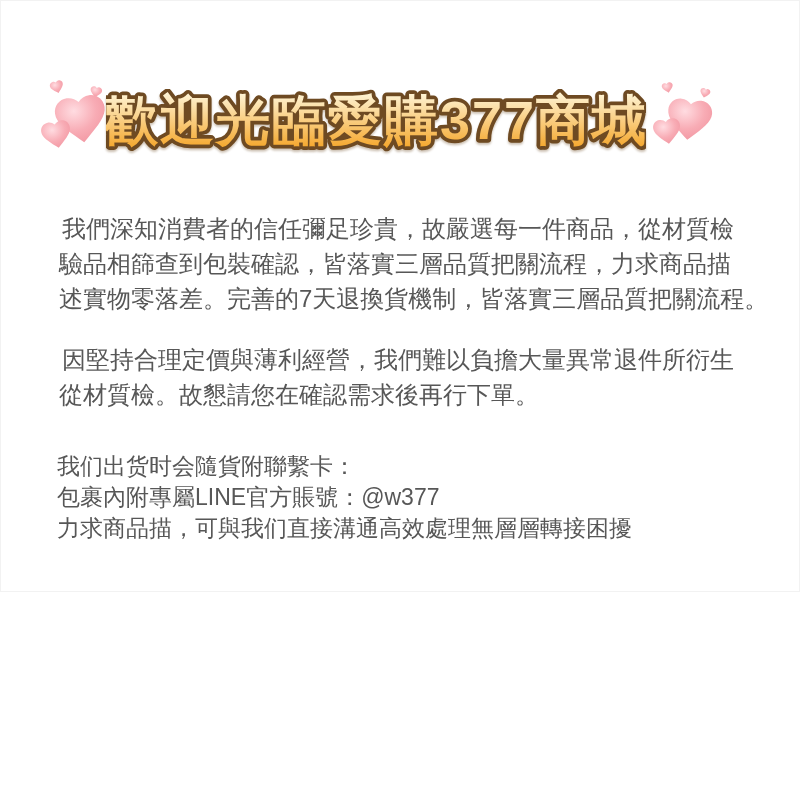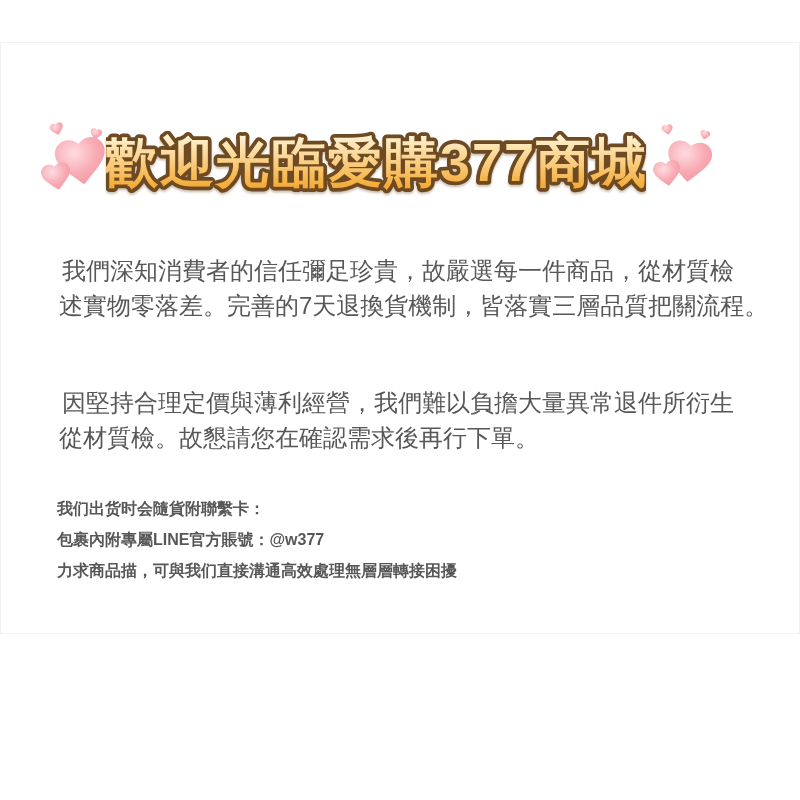--- a/index.html
+++ b/index.html
@@ -1,38 +1,37 @@
 <!DOCTYPE html>
 <html><head>
 <meta charset="utf-8">
 <style>
   html,body{margin:0;padding:0;background:#ffffff;}
   #canvas{
     position:relative;width:800px;height:592px;box-sizing:border-box;
     background:#ffffff;border:1px solid #f2f2f2;overflow:hidden;
     font-family:"Liberation Sans","DejaVu Sans",sans-serif;
-    margin-top:42px;
   }
   .hearts-left{position:absolute;left:36px;top:76px;}
   .hearts-right{position:absolute;left:650px;top:80px;}
   .title-svg{position:absolute;left:105px;top:88px;filter:drop-shadow(0 2px 1px rgba(110,74,34,0.35));}
   .title-text{
     font-family:"Liberation Sans","DejaVu Sans",sans-serif;
     font-weight:bold;font-size:54px;letter-spacing:2px;
     paint-order:stroke;stroke-linejoin:round;stroke-linecap:round;
   }
   .para{position:absolute;}
   .para .line{
     font-size:24px;line-height:35px;color:#575757;white-space:nowrap;
   }
   .para .line:first-child{margin-left:3px;}
   #para1{left:58px;top:210px;}
-  #para2{left:58px;top:342px;}
+  #para2{left:58px;top:342px;font-family:Liberation Serif, serif;}
   #contact{left:56px;top:450px;}
-  #contact .line{font-size:16px;line-height:31px;margin-left:0;font-weight:bold;}
+  #contact .line{font-size:23px;line-height:31px;margin-left:0;}
   .footer-svg{position:absolute;left:50px;top:602px;filter:drop-shadow(0 2px 1px rgba(216,160,74,0.45));}
   .footer-text{
     font-family:"Liberation Sans","DejaVu Sans",sans-serif;
     font-weight:bold;font-size:30px;
     paint-order:stroke;stroke-linejoin:round;stroke-linecap:round;
   }
 </style>
 </head>
 <body>
 
@@ -65,20 +64,21 @@
 
   <svg class="hearts-right" width="72" height="70" viewBox="0 0 72 70">
     <use href="#heart" fill="url(#hgrad)" transform="translate(10,0) scale(0.55) rotate(-12,12,12)"></use>
     <use href="#heart" fill="url(#hgrad)" transform="translate(48,6) scale(0.5) rotate(14,12,12)"></use>
     <use href="#heart" fill="url(#hgrad)" transform="translate(12,12) scale(2.2) rotate(6,12,12)"></use>
     <use href="#heart" fill="url(#hgrad)" transform="translate(0,34) scale(1.35) rotate(-8,12,12)"></use>
   </svg>
 
   <div id="para1" class="para">
     <div class="line">我們深知消費者的信任彌足珍貴，故嚴選每一件商品，從材質檢</div>
+    <div class="line">驗品相篩查到包裝確認，皆落實三層品質把關流程，力求商品描</div>
     <div class="line">述實物零落差。完善的7天退換貨機制，皆落實三層品質把關流程。</div>
   </div>
 
   <div id="para2" class="para">
     <div class="line">因堅持合理定價與薄利經營，我們難以負擔大量異常退件所衍生</div>
     <div class="line">從材質檢。故懇請您在確認需求後再行下單。</div>
   </div>
 
   <div id="contact" class="para">
     <div class="line">我们出货时会隨貨附聯繫卡：</div>

